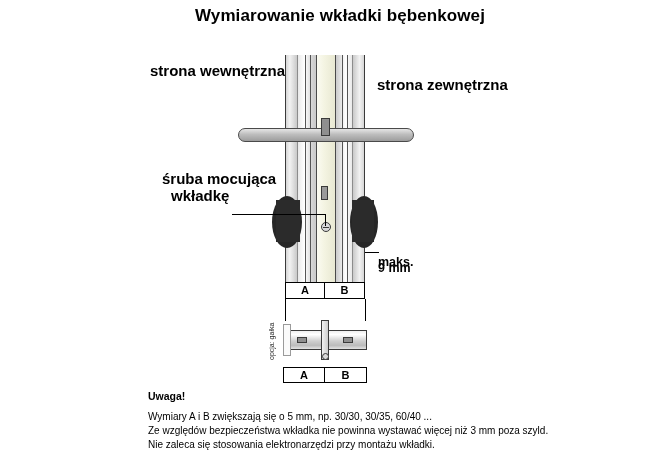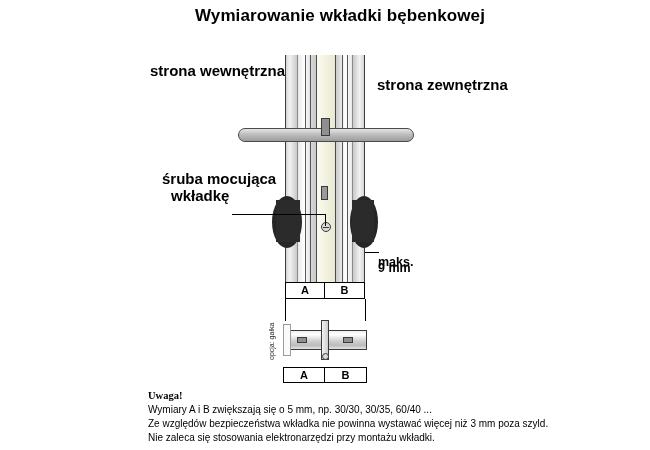--- a/index.html
+++ b/index.html
@@ -285,22 +285,21 @@
   
   .notes {
     position: absolute;
     left: 148px;
     top: 390px;
     width: 470px;
   }
   .notes .hd {
     font-size: 10.5px;
     font-weight: bold;
-    margin-bottom: 2px;
-    font-family: Liberation Serif, serif;
+    margin-bottom: 8px;
   }
   .notes .ln {
     font-size: 10px;
     line-height: 14px;
     white-space: nowrap;
   }
 </style>
 </head>
 <body>
 

